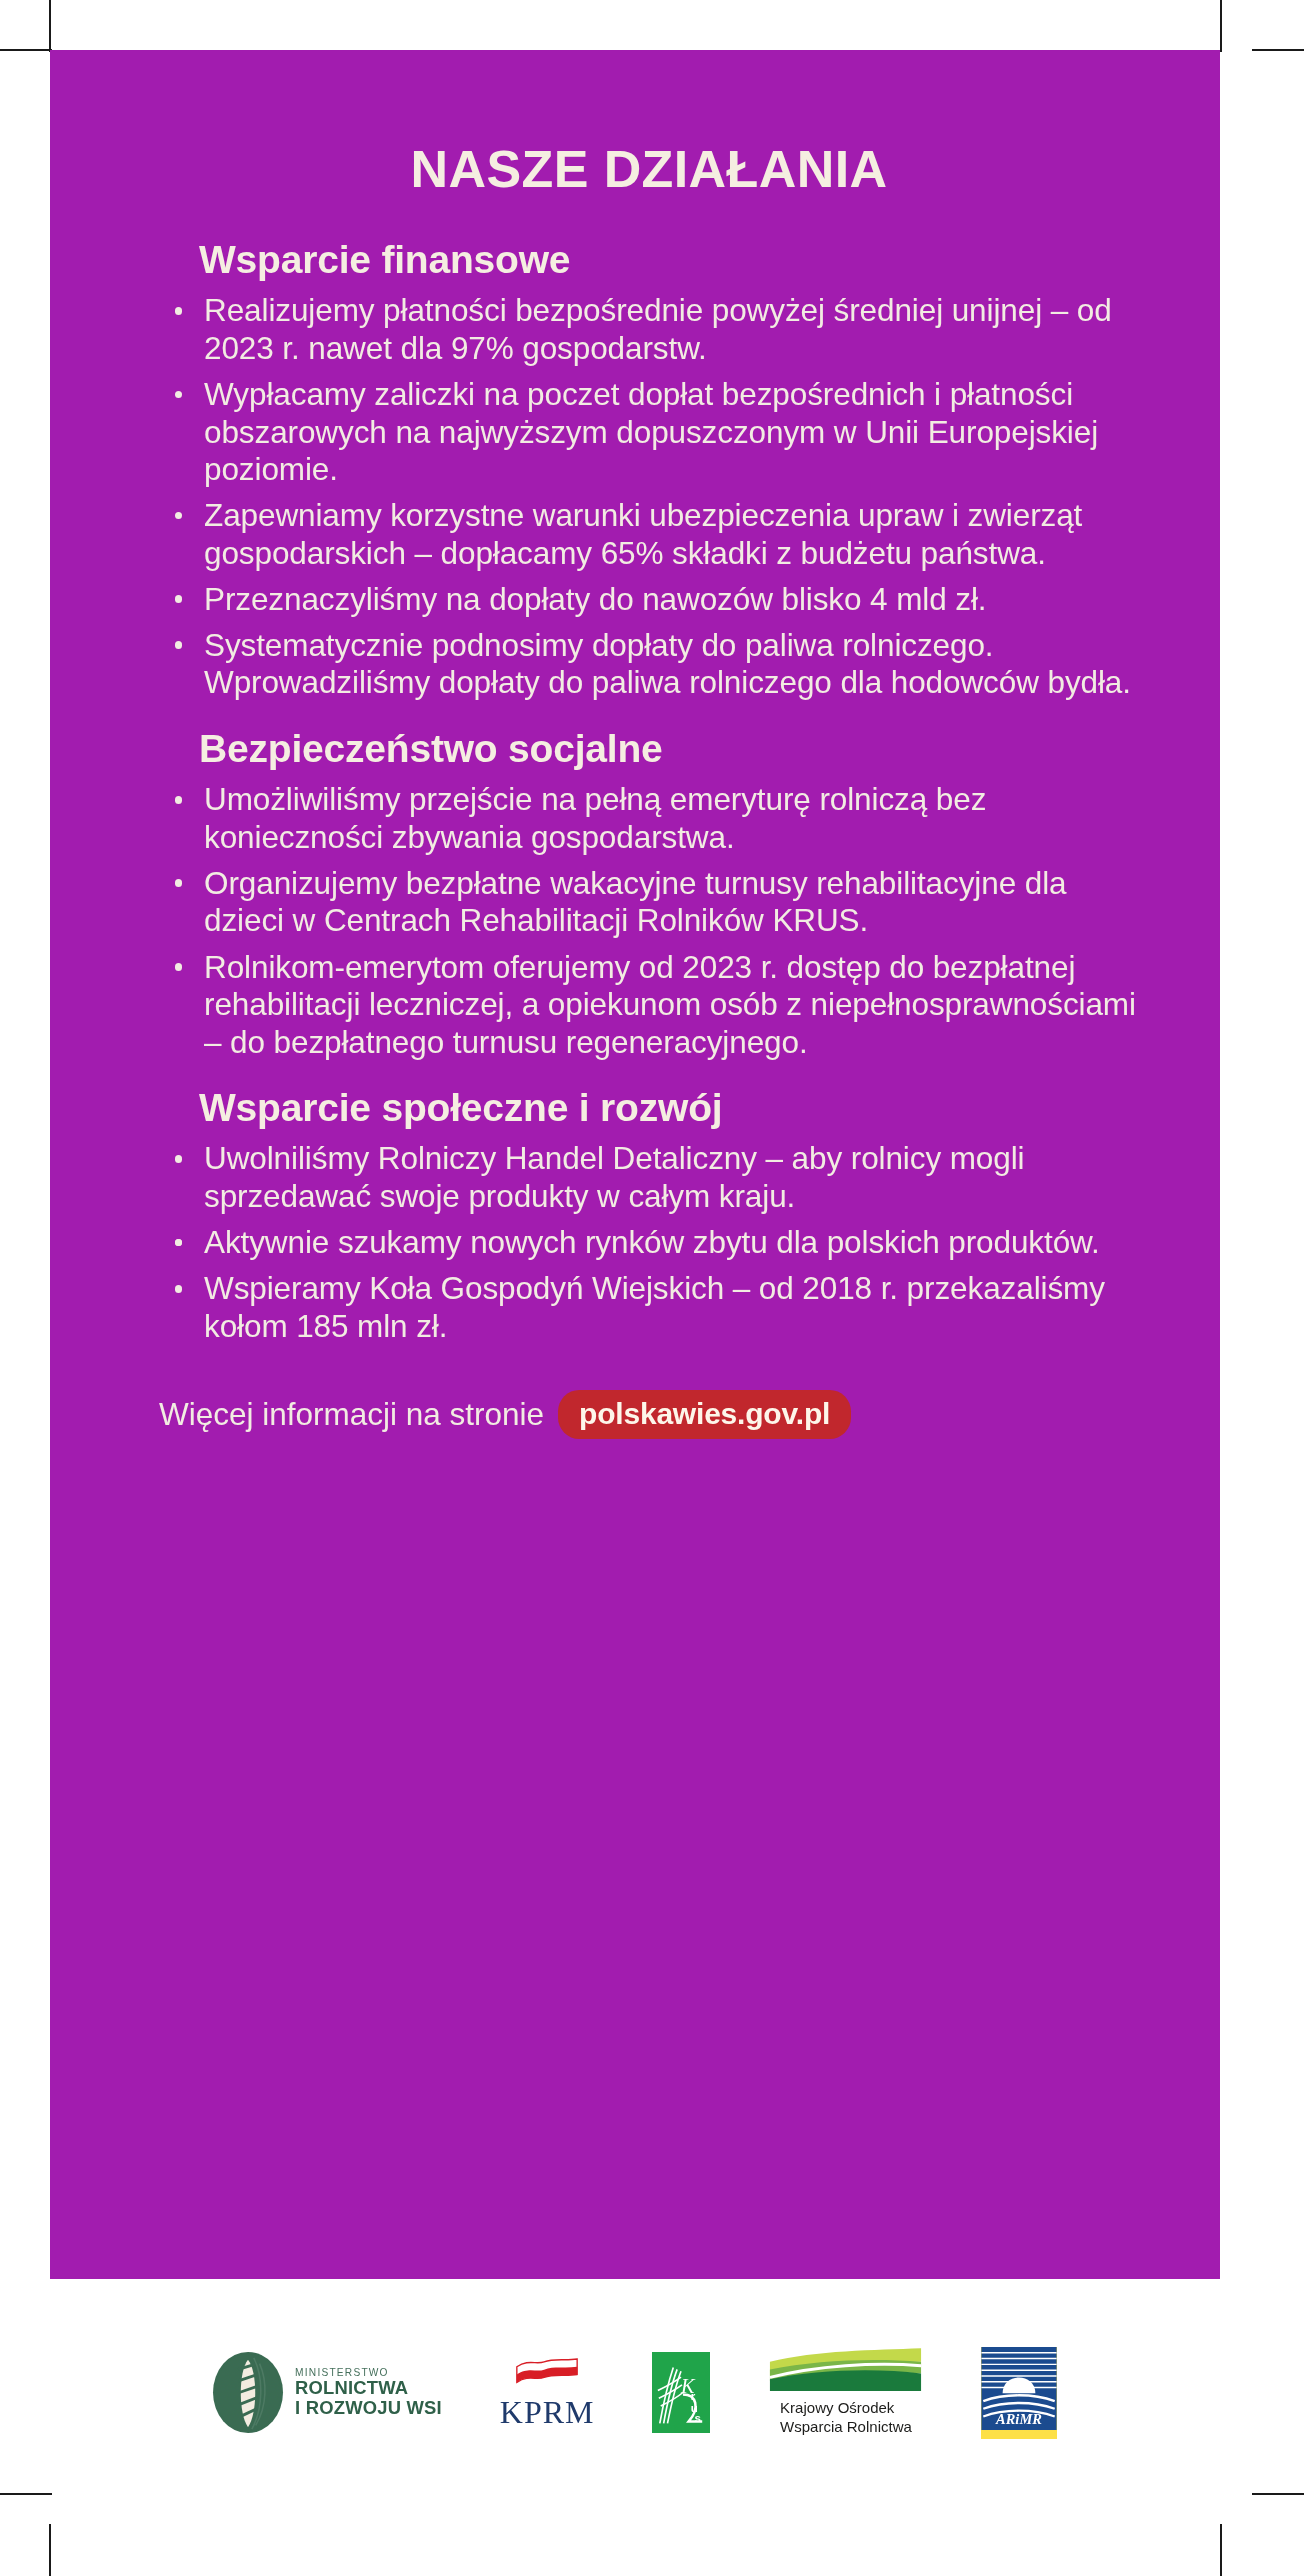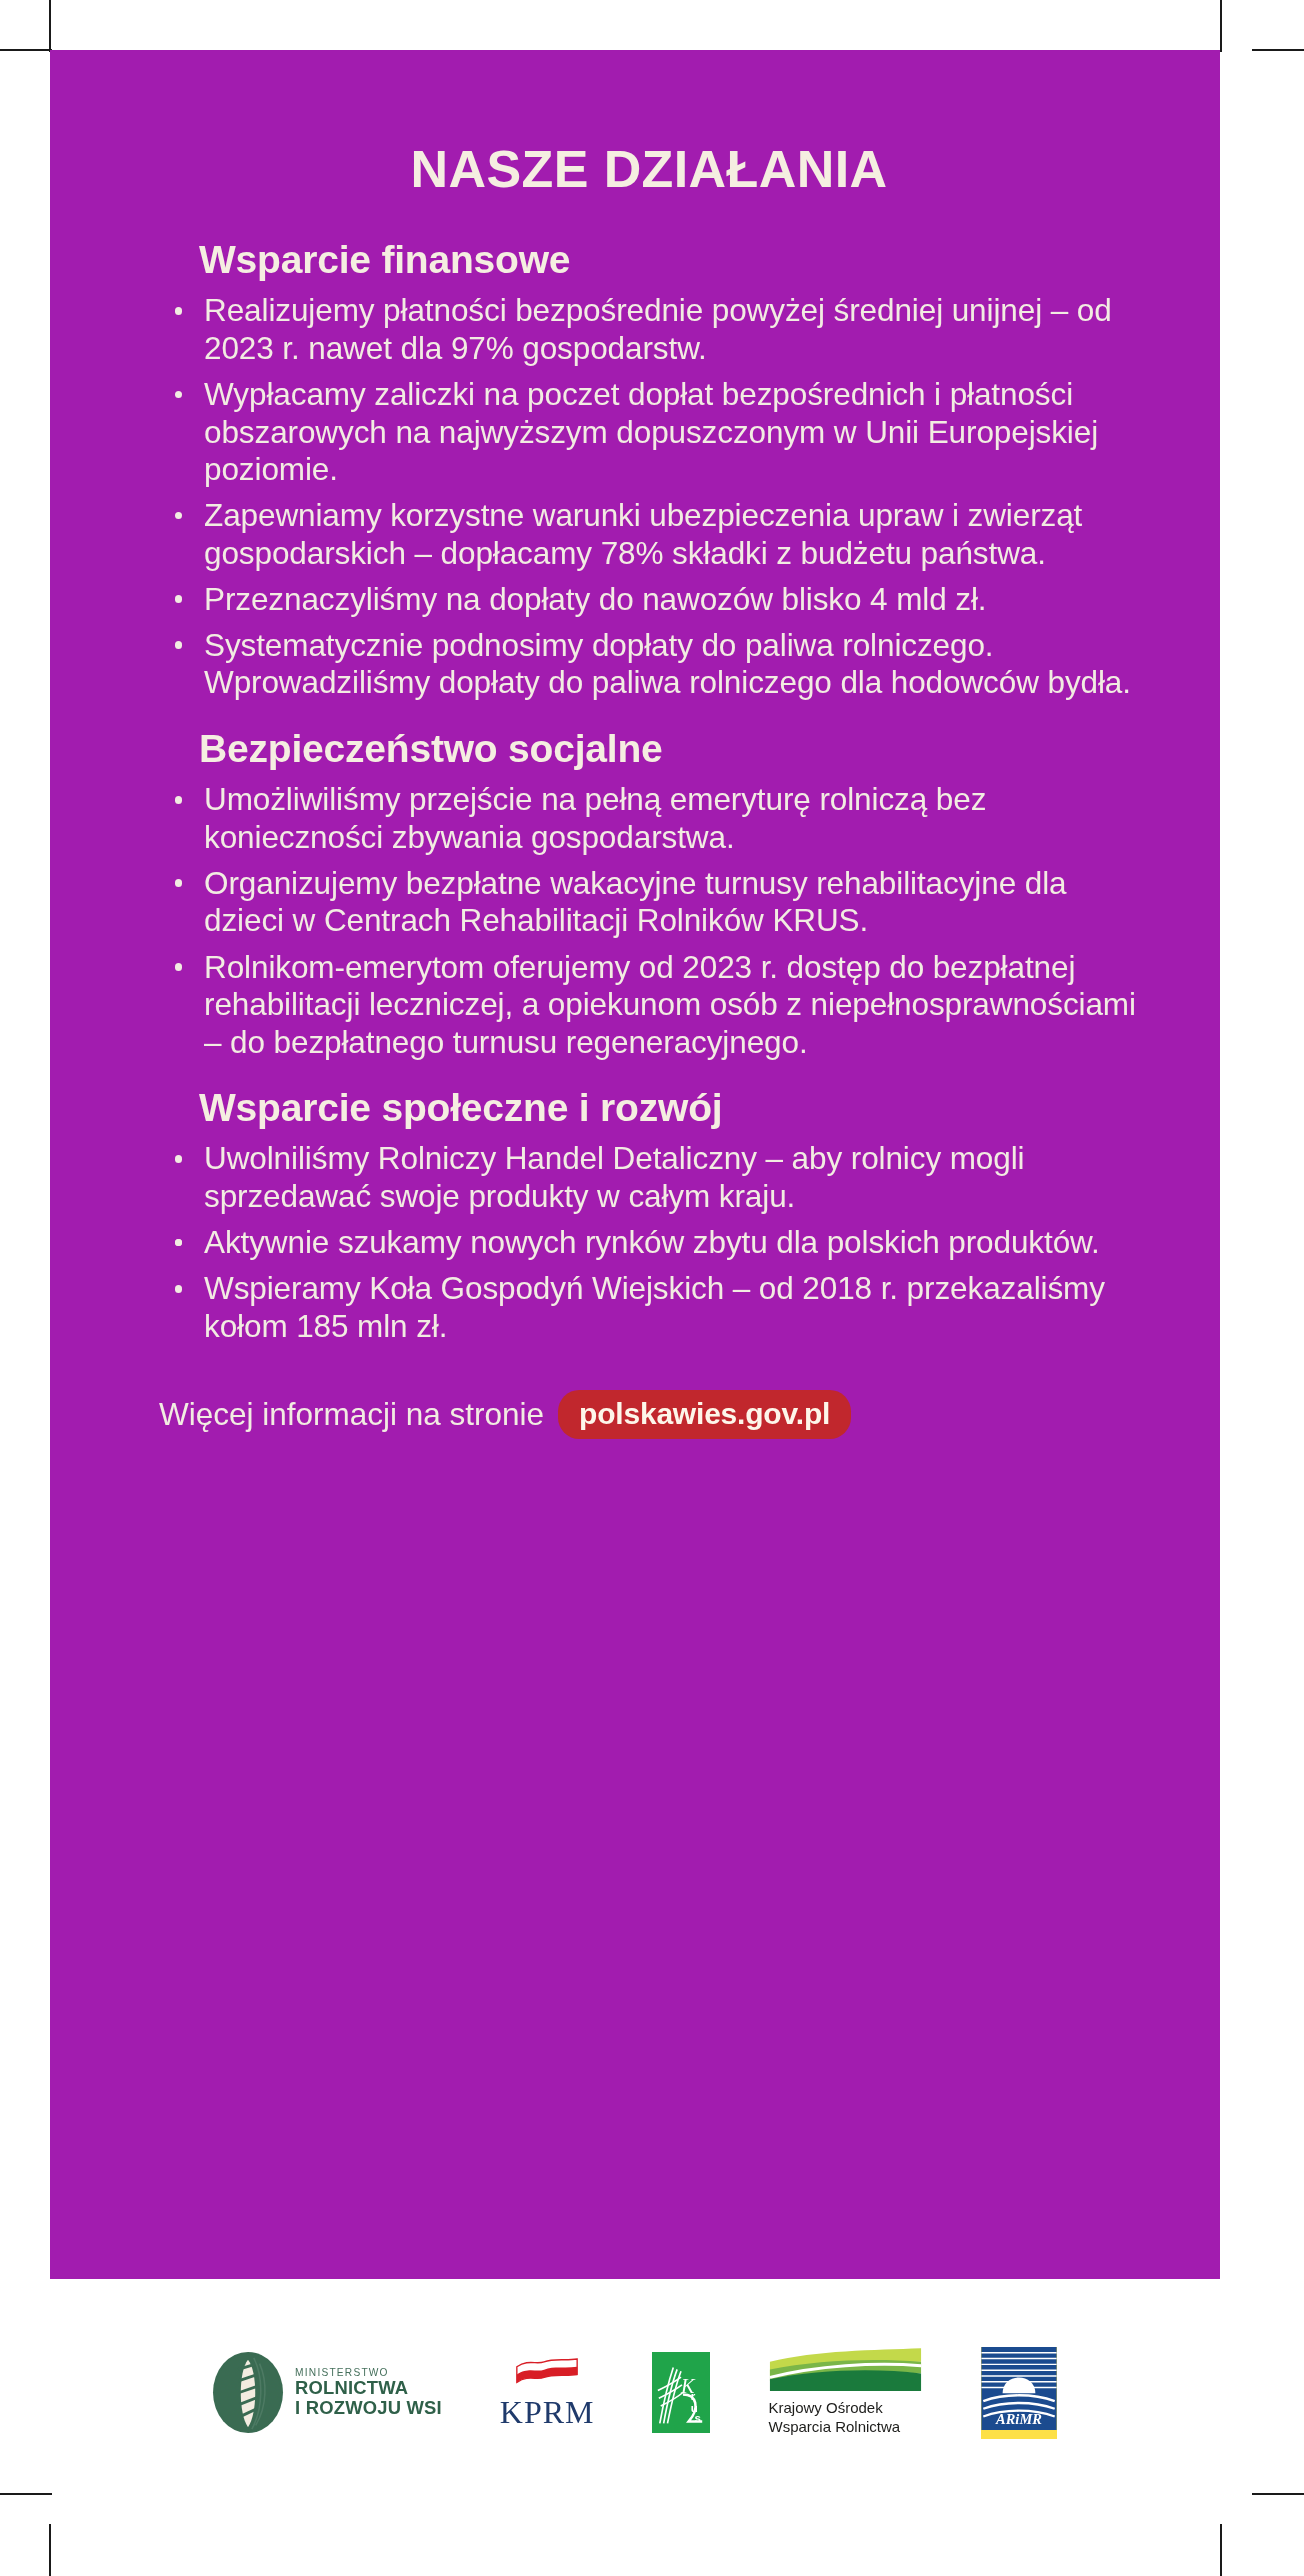--- a/index.html
+++ b/index.html
@@ -161,21 +161,21 @@
   }
 
   
   .krus-box {
     width: 58px; height: 81px;
     background: #20a44a;
     position: relative;
   }
 
   
-  .kowr { flex-direction: column; align-items: flex-start; gap: 3.9px; }
+  .kowr { flex-direction: column; align-items: center; gap: 3.9px; }
   .kowr .swoosh { width: 155px; height: 47px; }
   .kowr .kowr-text {
     font-size: 15px; color: #1d1d1b; line-height: 1.25;
   }
 
   
   .arimr-box {
     width: 76px; height: 92px;
     background: #fde047;
     position: relative;
@@ -202,21 +202,21 @@
   <div id="panel">
     <div id="panel-inner">
 
       <h1 class="poster-title">NASZE DZIAŁANIA</h1>
 
       <div class="section first">
         <div class="section-heading">Wsparcie finansowe</div>
         <ul class="bullets">
           <li><span class="dot"></span><span>Realizujemy płatności bezpośrednie powyżej średniej unijnej – od 2023 r. nawet dla 97% gospodarstw.</span></li>
           <li><span class="dot"></span><span>Wypłacamy zaliczki na poczet dopłat bezpośrednich i płatności obszarowych na najwyższym dopuszczonym  w Unii Europejskiej poziomie.</span></li>
-          <li><span class="dot"></span><span>Zapewniamy korzystne warunki ubezpieczenia upraw i zwierząt gospodarskich – dopłacamy 78% składki z budżetu państwa.</span></li>
+          <li><span class="dot"></span><span>Zapewniamy korzystne warunki ubezpieczenia upraw i zwierząt gospodarskich – dopłacamy 65% składki z budżetu państwa.</span></li>
           <li><span class="dot"></span><span>Przeznaczyliśmy na dopłaty do nawozów blisko 4 mld zł.</span></li>
           <li><span class="dot"></span><span>Systematycznie podnosimy dopłaty do paliwa rolniczego. Wprowadziliśmy dopłaty do paliwa rolniczego dla hodowców bydła.</span></li>
         </ul>
       </div>
 
       <div class="section">
         <div class="section-heading">Bezpieczeństwo socjalne</div>
         <ul class="bullets">
           <li><span class="dot"></span><span>Umożliwiliśmy przejście na pełną emeryturę rolniczą bez konieczności zbywania gospodarstwa.</span></li>
           <li><span class="dot"></span><span>Organizujemy bezpłatne wakacyjne turnusy rehabilitacyjne dla dzieci w Centrach Rehabilitacji Rolników KRUS.</span></li>

